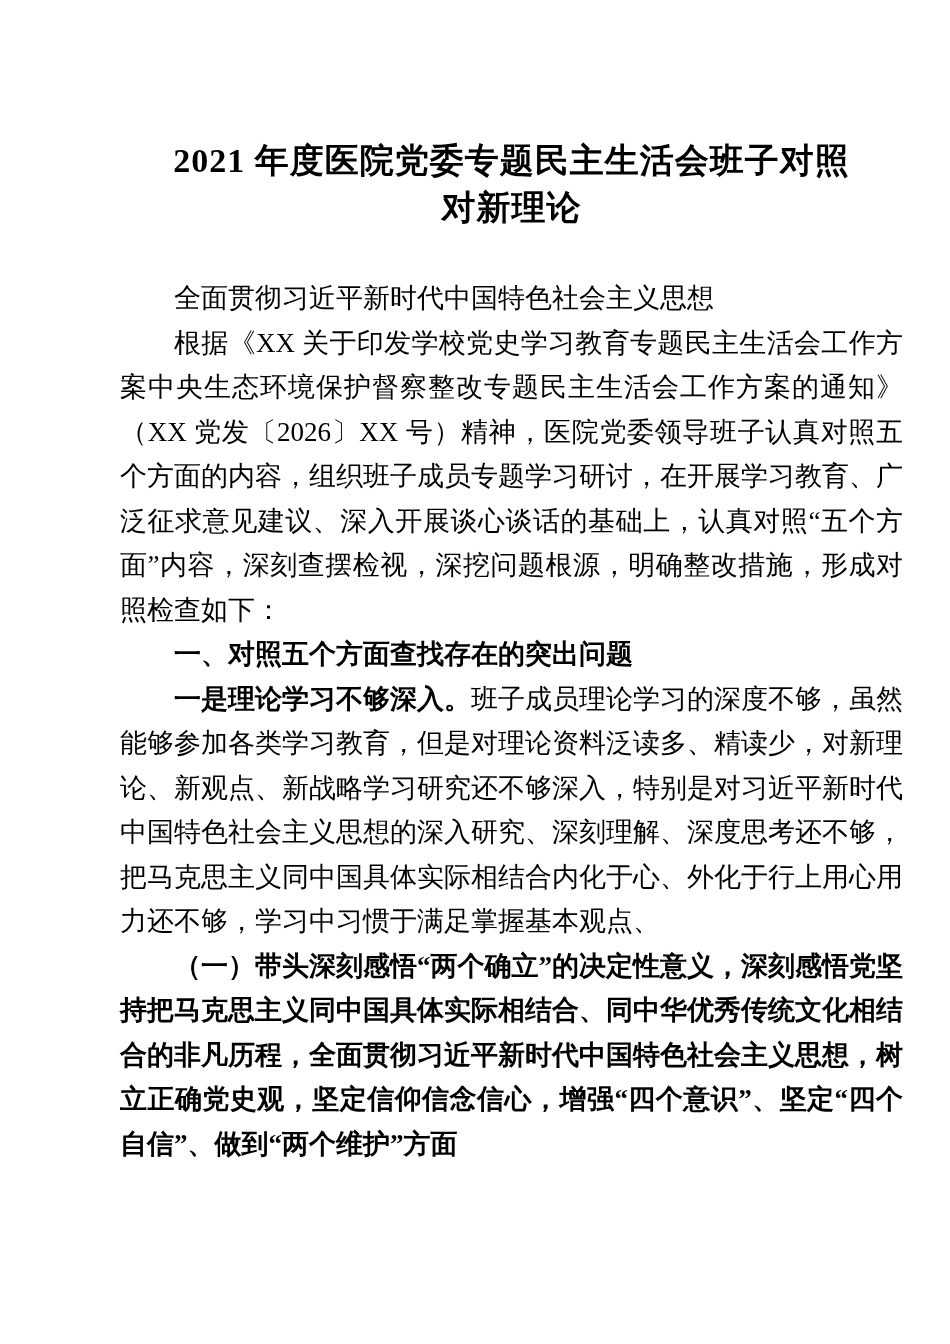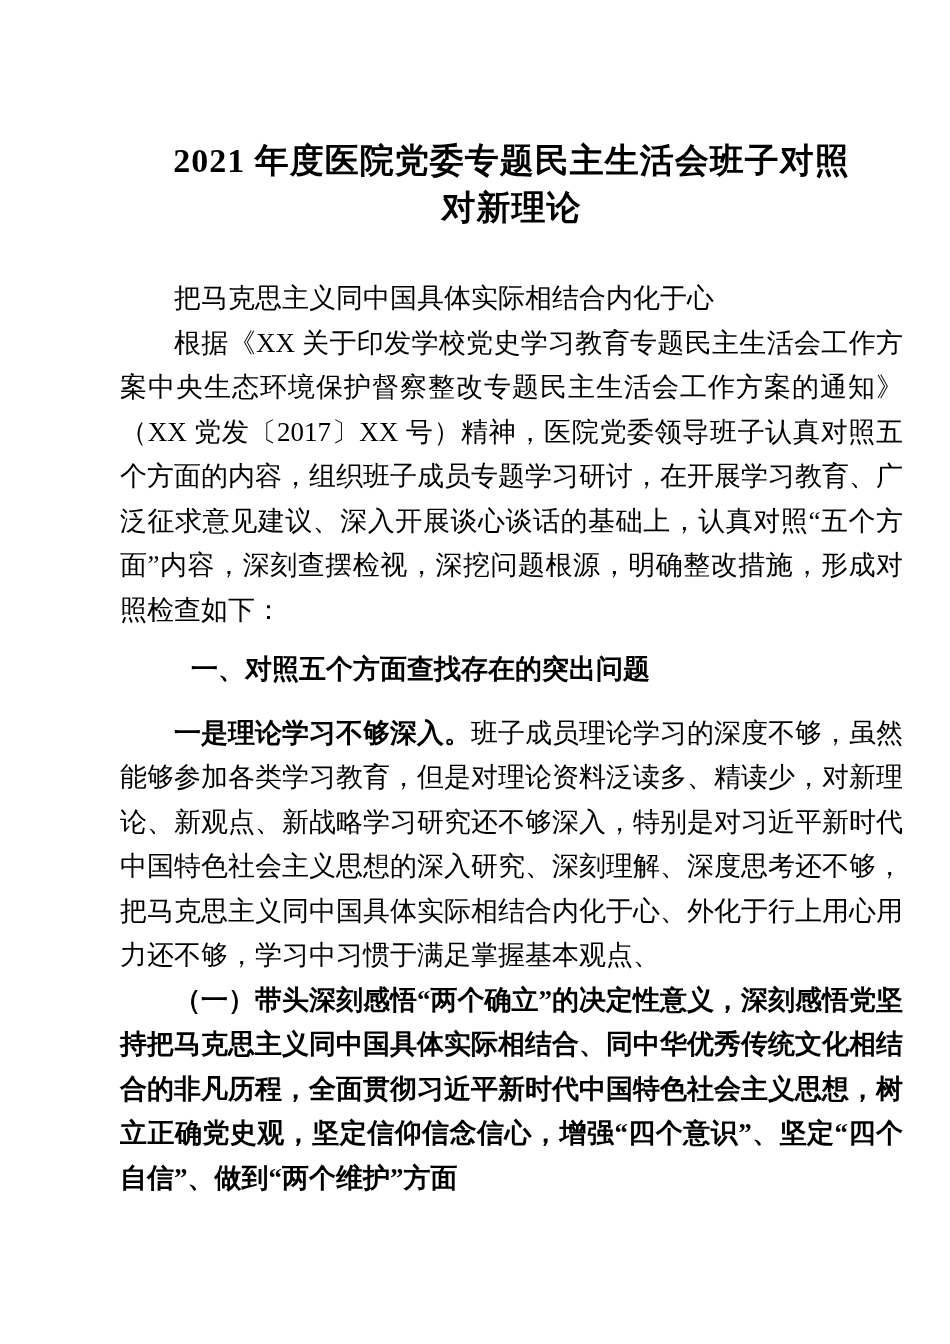--- a/index.html
+++ b/index.html
@@ -33,47 +33,47 @@
   .para {
     margin: 0;
     font-size: 27px;
     line-height: 44.5px;
     text-align: justify;
     text-justify: inter-ideograph;
     text-indent: 2em;
     font-family: "Liberation Serif", "DejaVu Serif", serif;
   }
   .section-heading {
-    margin: 17px;
+    margin: 0;
     font-size: 27px;
     font-weight: 700;
     line-height: 44.5px;
     text-indent: 2em;
-    font-family: Liberation Mono, monospace;
+    font-family: Liberation Sans, sans-serif;
   }
   .kaiti-bold {
     font-weight: 700;
   }
   .lead-bold {
     font-weight: 700;
   }
 </style>
 </head>
 <body>
 
 <div class="page">
 
   <h1 class="doc-title">
     <div>2021 年度医院党委专题民主生活会班子对照</div>
     <div>对新理论</div>
   </h1>
 
-  <p class="para">把马克思主义同中国具体实际相结合内化于心</p>
+  <p class="para">全面贯彻习近平新时代中国特色社会主义思想</p>
 
-  <p class="para">根据《XX 关于印发学校党史学习教育专题民主生活会工作方案中央生态环境保护督察整改专题民主生活会工作方案的通知》（XX 党发〔2017〕XX 号）精神，医院党委领导班子认真对照五个方面的内容，组织班子成员专题学习研讨，在开展学习教育、广泛征求意见建议、深入开展谈心谈话的基础上，认真对照“五个方面”内容，深刻查摆检视，深挖问题根源，明确整改措施，形成对照检查如下：</p>
+  <p class="para">根据《XX 关于印发学校党史学习教育专题民主生活会工作方案中央生态环境保护督察整改专题民主生活会工作方案的通知》（XX 党发〔2026〕XX 号）精神，医院党委领导班子认真对照五个方面的内容，组织班子成员专题学习研讨，在开展学习教育、广泛征求意见建议、深入开展谈心谈话的基础上，认真对照“五个方面”内容，深刻查摆检视，深挖问题根源，明确整改措施，形成对照检查如下：</p>
 
   <h2 class="section-heading">一、对照五个方面查找存在的突出问题</h2>
 
   <p class="para"><span class="lead-bold">一是理论学习不够深入。</span><span>班子成员理论学习的深度不够，虽然能够参加各类学习教育，但是对理论资料泛读多、精读少，对新理论、新观点、新战略学习研究还不够深入，特别是对习近平新时代中国特色社会主义思想的深入研究、深刻理解、深度思考还不够，把马克思主义同中国具体实际相结合内化于心、外化于行上用心用力还不够，学习中习惯于满足掌握基本观点、</span></p>
 
   <p class="para kaiti-bold">（一）带头深刻感悟“两个确立”的决定性意义，深刻感悟党坚持把马克思主义同中国具体实际相结合、同中华优秀传统文化相结合的非凡历程，全面贯彻习近平新时代中国特色社会主义思想，树立正确党史观，坚定信仰信念信心，增强“四个意识”、坚定“四个自信”、做到“两个维护”方面</p>
 
 </div>
 
 </body></html>

